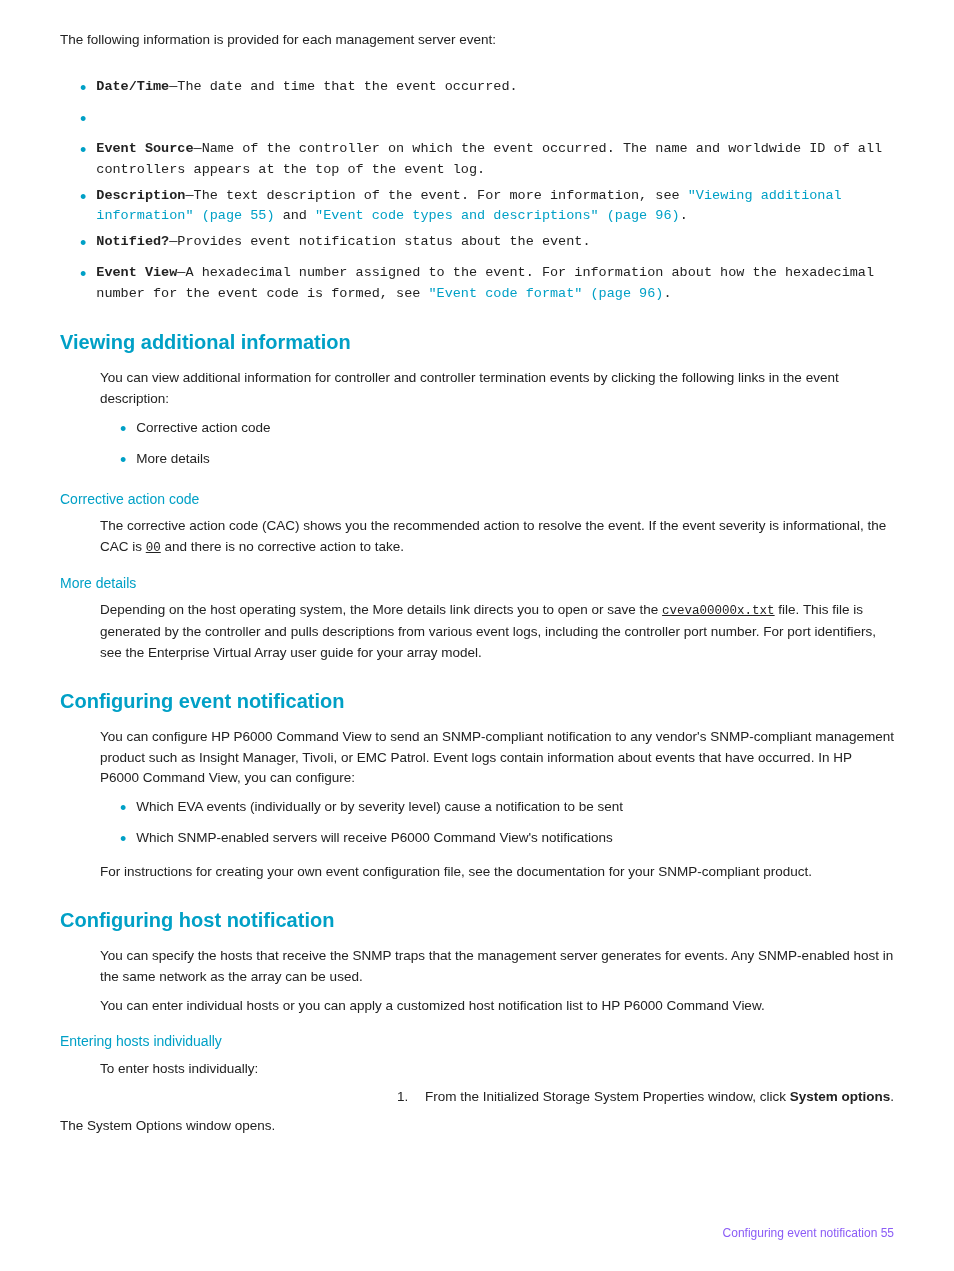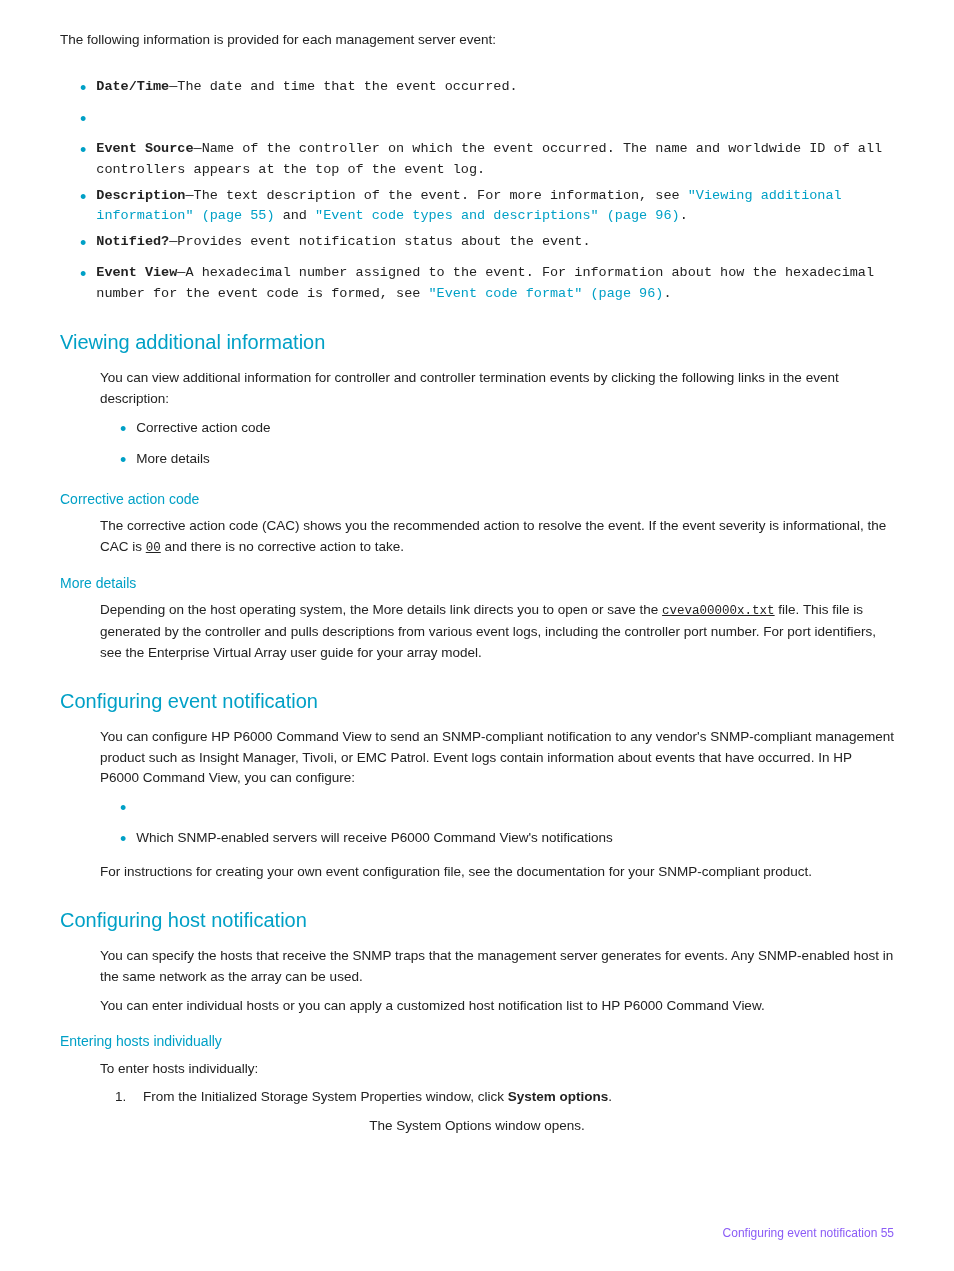--- a/index.html
+++ b/index.html
@@ -43,21 +43,21 @@
     code, .monospace {
       font-family: 'Courier New', Courier, monospace;
       font-size: 12.5px;
       text-decoration: underline;
     }
 
     
     .section-h2 {
       color: #00a0c6;
       font-size: 20px;
-      font-weight: normal;
+      font-weight: bold;
       margin-top: 22px;
       margin-bottom: 10px;
       border-bottom: none;
     }
     .section-h3 {
       color: #00a0c6;
       font-size: 14px;
       font-weight: normal;
       margin-top: 14px;
       margin-bottom: 6px;
@@ -85,31 +85,31 @@
       margin: 8px 0 8px 55px;
       padding: 0;
       list-style: none;
       counter-reset: step-counter;
     }
     .numbered-list li {
       counter-increment: step-counter;
       display: flex;
       align-items: flex-start;
       margin-bottom: 6px;
+      justify-content: flex-end;
     }
     .numbered-list li::before {
       content: counter(step-counter) ".";
       min-width: 22px;
       margin-right: 6px;
       flex-shrink: 0;
     }
     .step-sub {
       margin-top: 2px;
       margin-bottom: 6px;
-      text-align: center;
     }
 
     
     .page-footer {
       position: absolute;
       bottom: 28px;
       right: 60px;
       font-size: 12px;
       color: #8b5cf6;
     }
@@ -176,20 +176,21 @@
 <h3 class="section-h3">More details</h3>
 <p class="body-para">
   <span>Depending on the host operating system, the More details link directs you to open or save the </span><code class="monospace">cveva00000x.txt</code><span> file. This file is generated by the controller and pulls descriptions from various event logs, including the controller port number. For port identifiers, see the Enterprise Virtual Array user guide for your array model.</span>
 </p>
 
 <h2 class="section-h2">Configuring event notification</h2>
 <p class="body-para">You can configure HP P6000 Command View to send an SNMP-compliant notification to any vendor's SNMP-compliant management product such as Insight Manager, Tivoli, or EMC Patrol. Event logs contain information about events that have occurred. In HP P6000 Command View, you can configure:</p>
 <ul class="sub-list">
   <li>
     <span class="bullet-dot">•</span>
+    <span>Which EVA events (individually or by severity level) cause a notification to be sent</span>
   </li>
   <li>
     <span class="bullet-dot">•</span>
     <span>Which SNMP-enabled servers will receive P6000 Command View's notifications</span>
   </li>
 </ul>
 <p class="body-para">For instructions for creating your own event configuration file, see the documentation for your SNMP-compliant product.</p>
 
 <h2 class="section-h2">Configuring host notification</h2>
 <p class="body-para">You can specify the hosts that receive the SNMP traps that the management server generates for events. Any SNMP-enabled host in the same network as the array can be used.</p>

